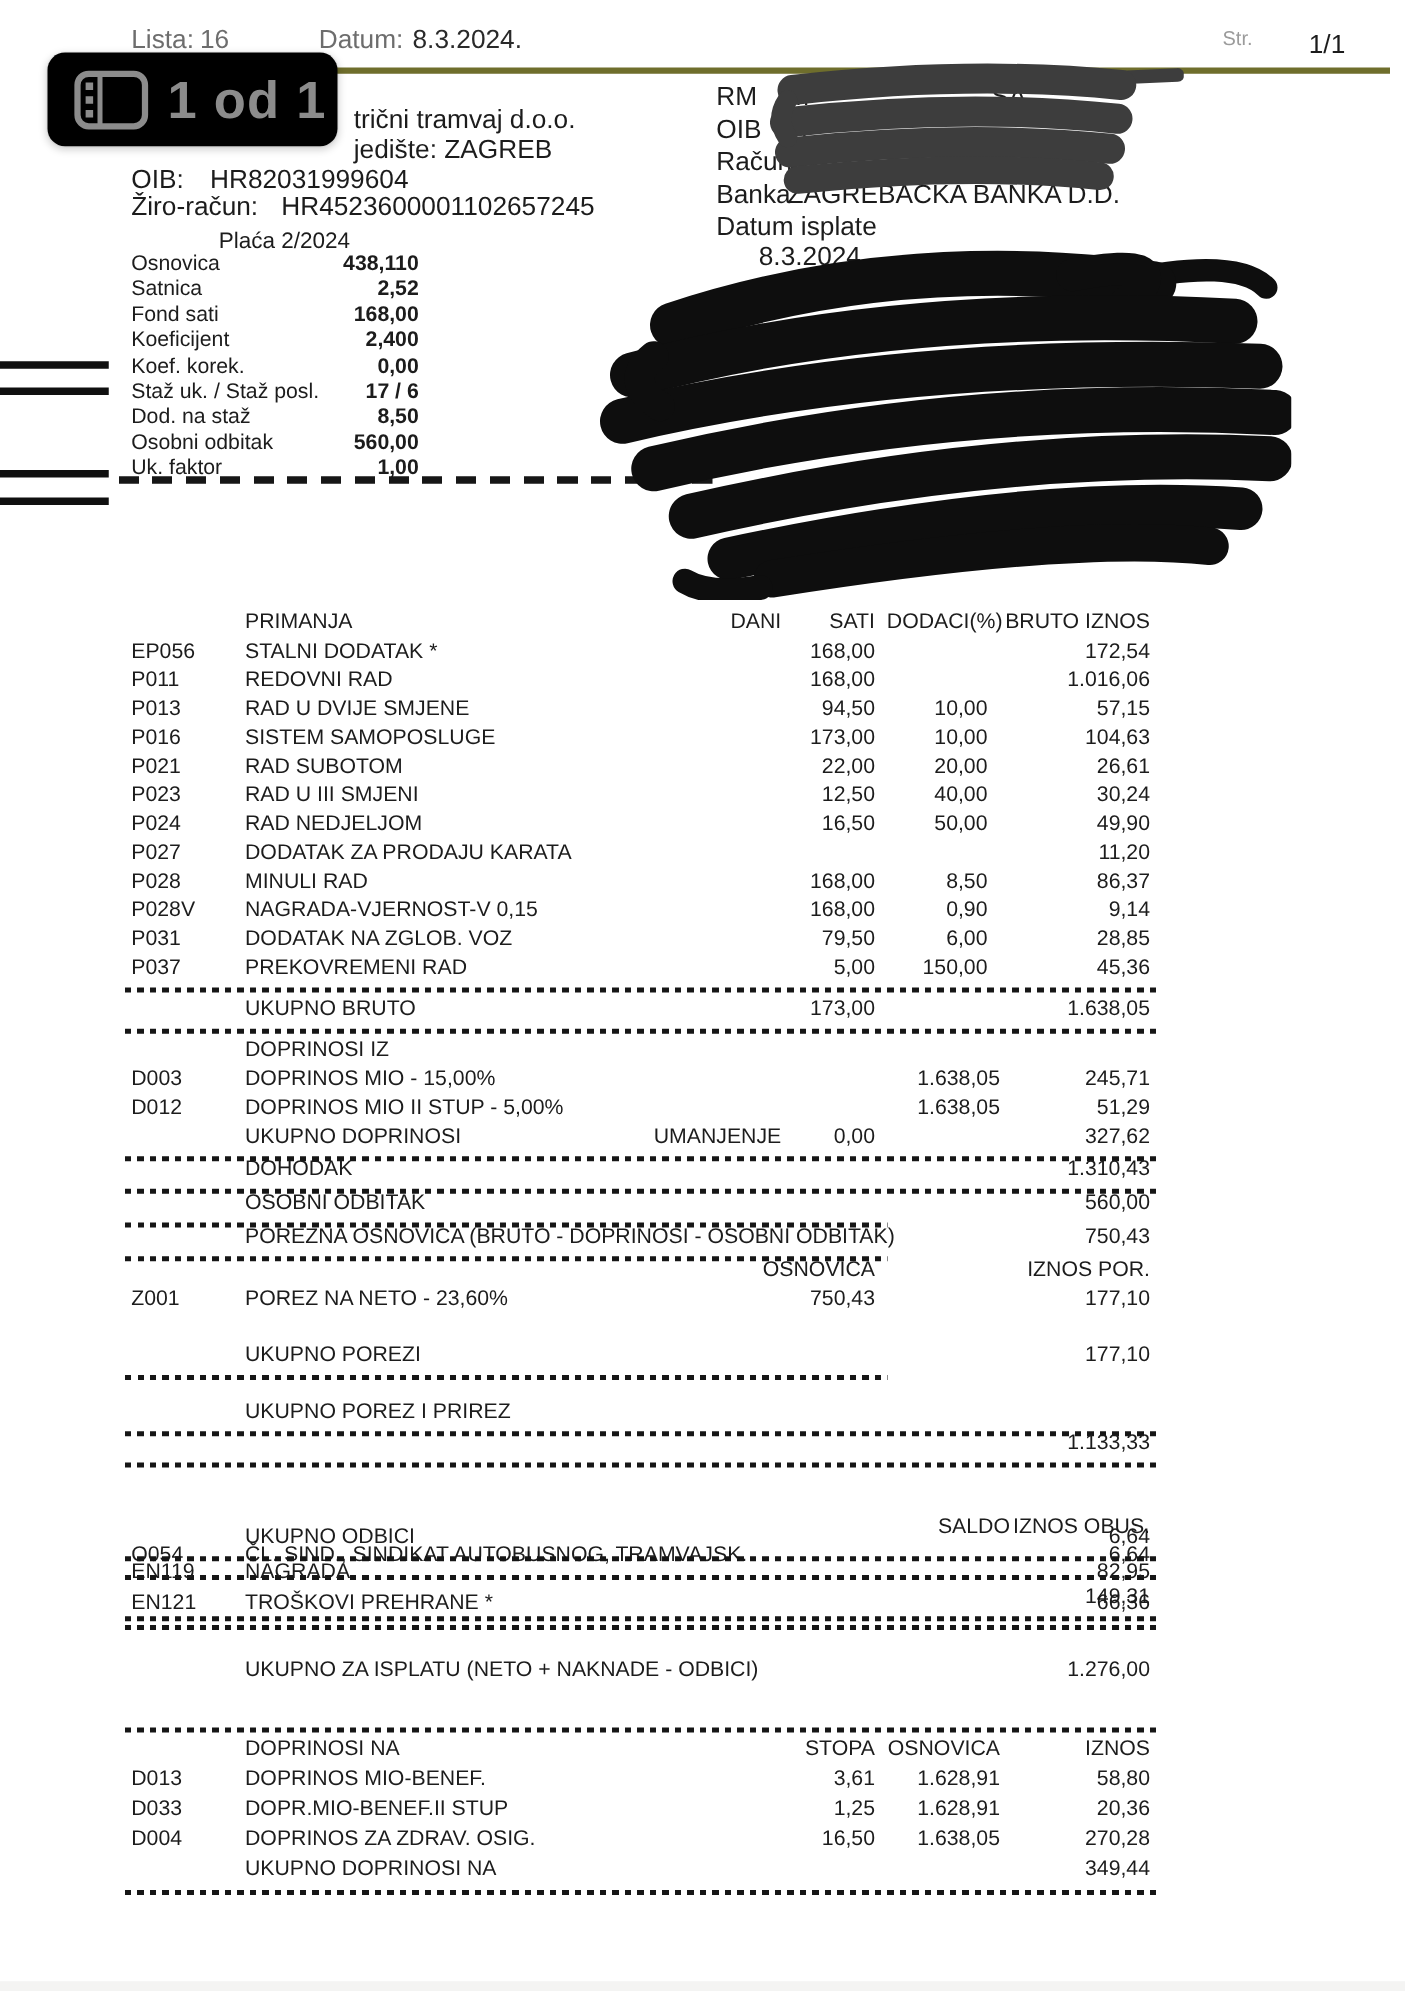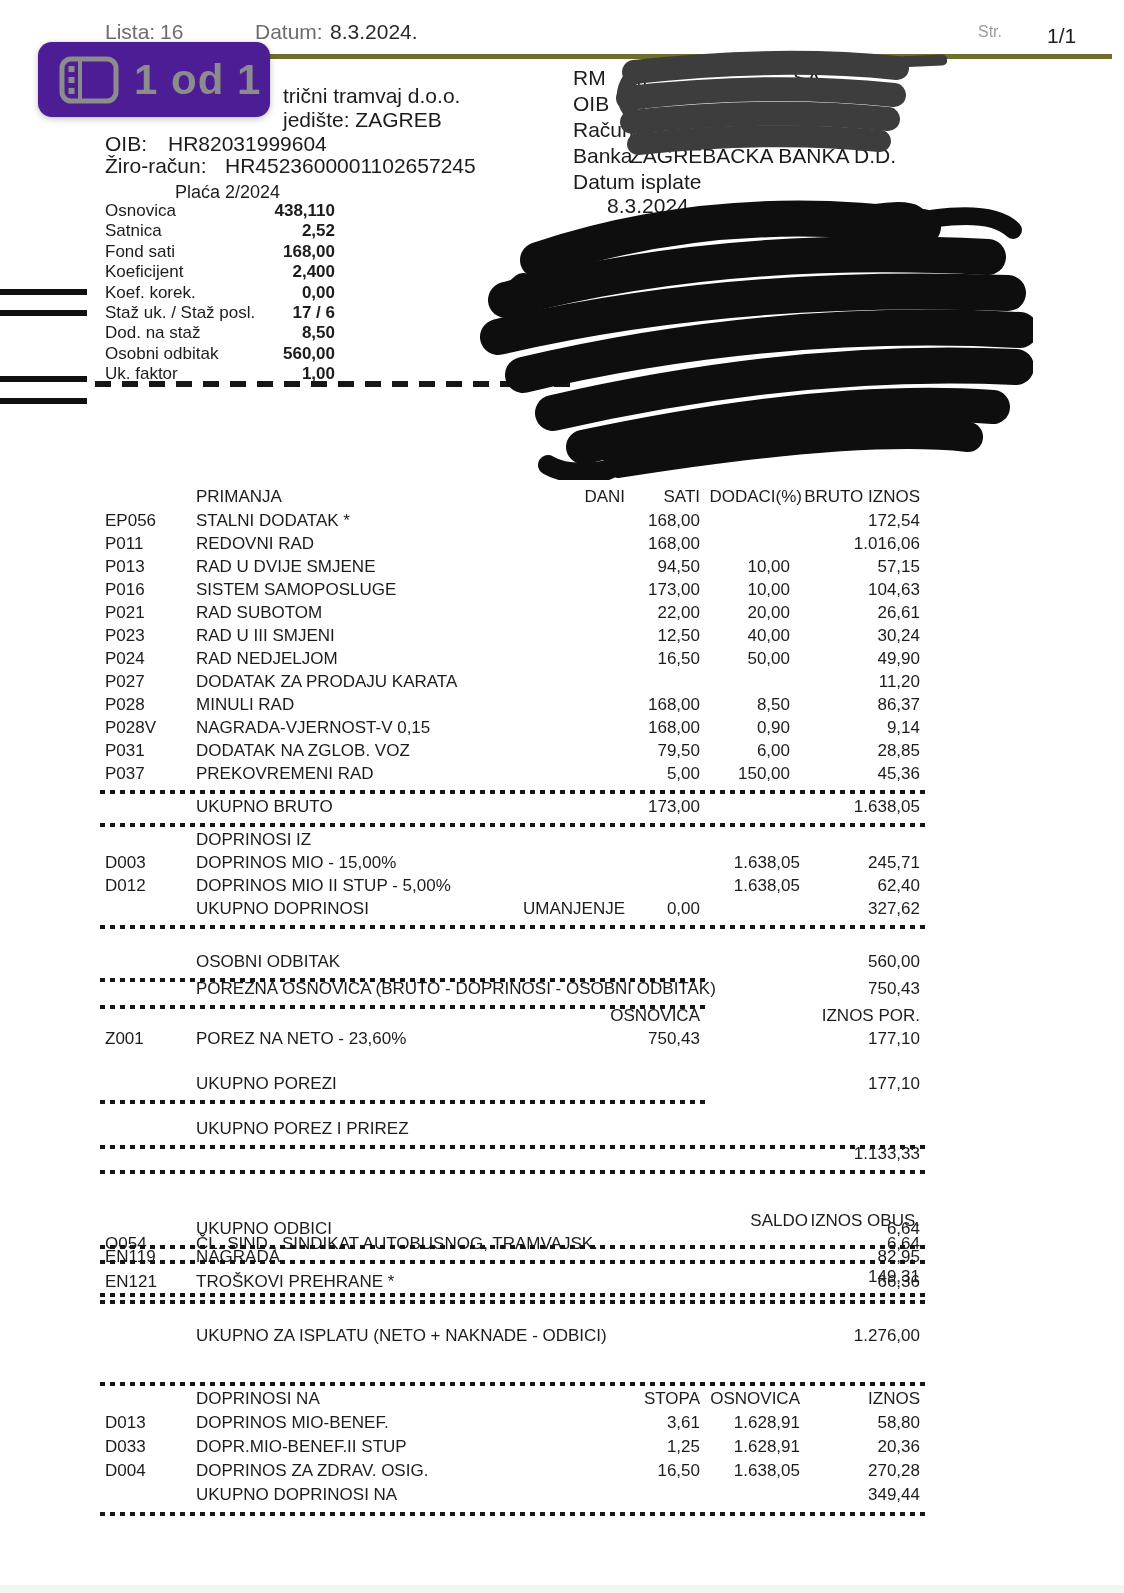--- a/index.html
+++ b/index.html
@@ -5,21 +5,21 @@
   html,body{margin:0;padding:0;background:#ffffff;}
   body{font-family:"Liberation Sans","DejaVu Sans",sans-serif;color:#1c1c1c;}
   .page{position:relative;width:1124px;height:1593px;background:#fff;overflow:hidden;}
   .t{position:absolute;font-size:21px;white-space:nowrap;}
   .b{font-weight:normal;}
   .dim{color:#6d6d6d;}
   .dim2{color:#9b9b9b;}
   
   .rule{position:absolute;left:103px;top:54px;width:1009px;height:5px;background:#6f6e2c;}
   
-  .badge{position:absolute;left:38px;top:42px;width:232px;height:75px;background:#4c1d95;border-radius:14px;
+  .badge{position:absolute;left:38px;top:42px;width:232px;height:75px;background:#000000;border-radius:14px;
          box-shadow:0 2px 7px rgba(0,0,0,.22), 0 0 0 1px rgba(0,0,0,.03);display:flex;align-items:center;text-align:right;}
   .badge .txt{font-size:42px;font-weight:bold;color:#8c8c8c;margin-left:14px;letter-spacing:1px;}
   .badge svg{margin-left:20px;}
   
   .lbar{position:absolute;left:0;width:87px;height:6px;background:#101010;}
   
   .params{position:absolute;left:0;top:201px;width:1124px;}
   .prow{position:relative;height:20.4px;font-size:17px;}
   .prow span{position:absolute;top:0;white-space:nowrap;}
   .plab{left:105px;}
@@ -273,31 +273,38 @@
     <div class="r">
         <span class="cc">D003</span>
         <span class="cd">DOPRINOS MIO - 15,00%</span>
         <span class="osn">1.638,05</span>
         <span class="amt">245,71</span>
       </div>
     <div class="r">
         <span class="cc">D012</span>
         <span class="cd">DOPRINOS MIO II STUP - 5,00%</span>
         <span class="osn">1.638,05</span>
-        <span class="amt">62,40</span>
+        <span class="amt">51,29</span>
       </div>
     <div class="r">
       <span class="cd b">UKUPNO DOPRINOSI</span>
       <span class="dani b">UMANJENJE</span>
       <span class="sati b">0,00</span>
       <span class="amt b">327,62</span>
     </div>
     <div class="dots"></div>
   </div>
 
+  <div class="sec" style="top:925px;">
+    <div class="r">
+        <span class="cd b">DOHODAK</span>
+        <span class="amt b">1.310,43</span>
+      </div>
+    <div class="dots"></div>
+  </div>
 
   <div class="sec" style="top:952px;">
     <div class="r">
         <span class="cd b">OSOBNI ODBITAK</span>
         <span class="amt">560,00</span>
       </div>
     <div class="dots short"></div>
   </div>
 
   <div class="sec" style="top:979px;">

